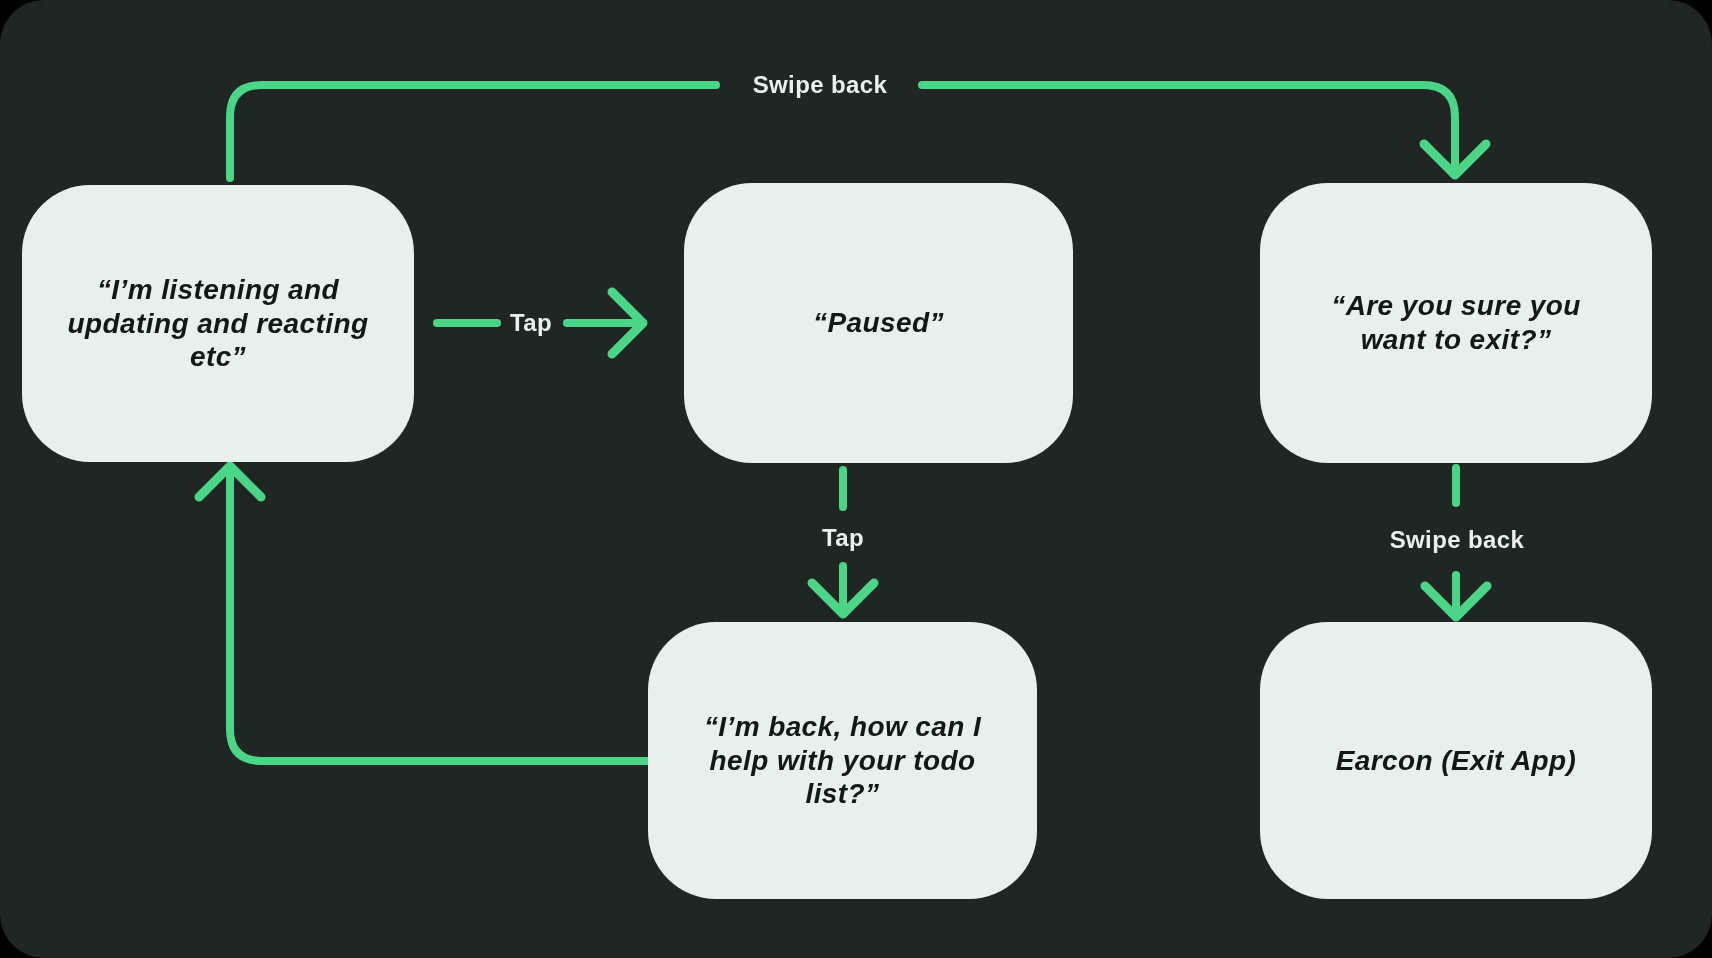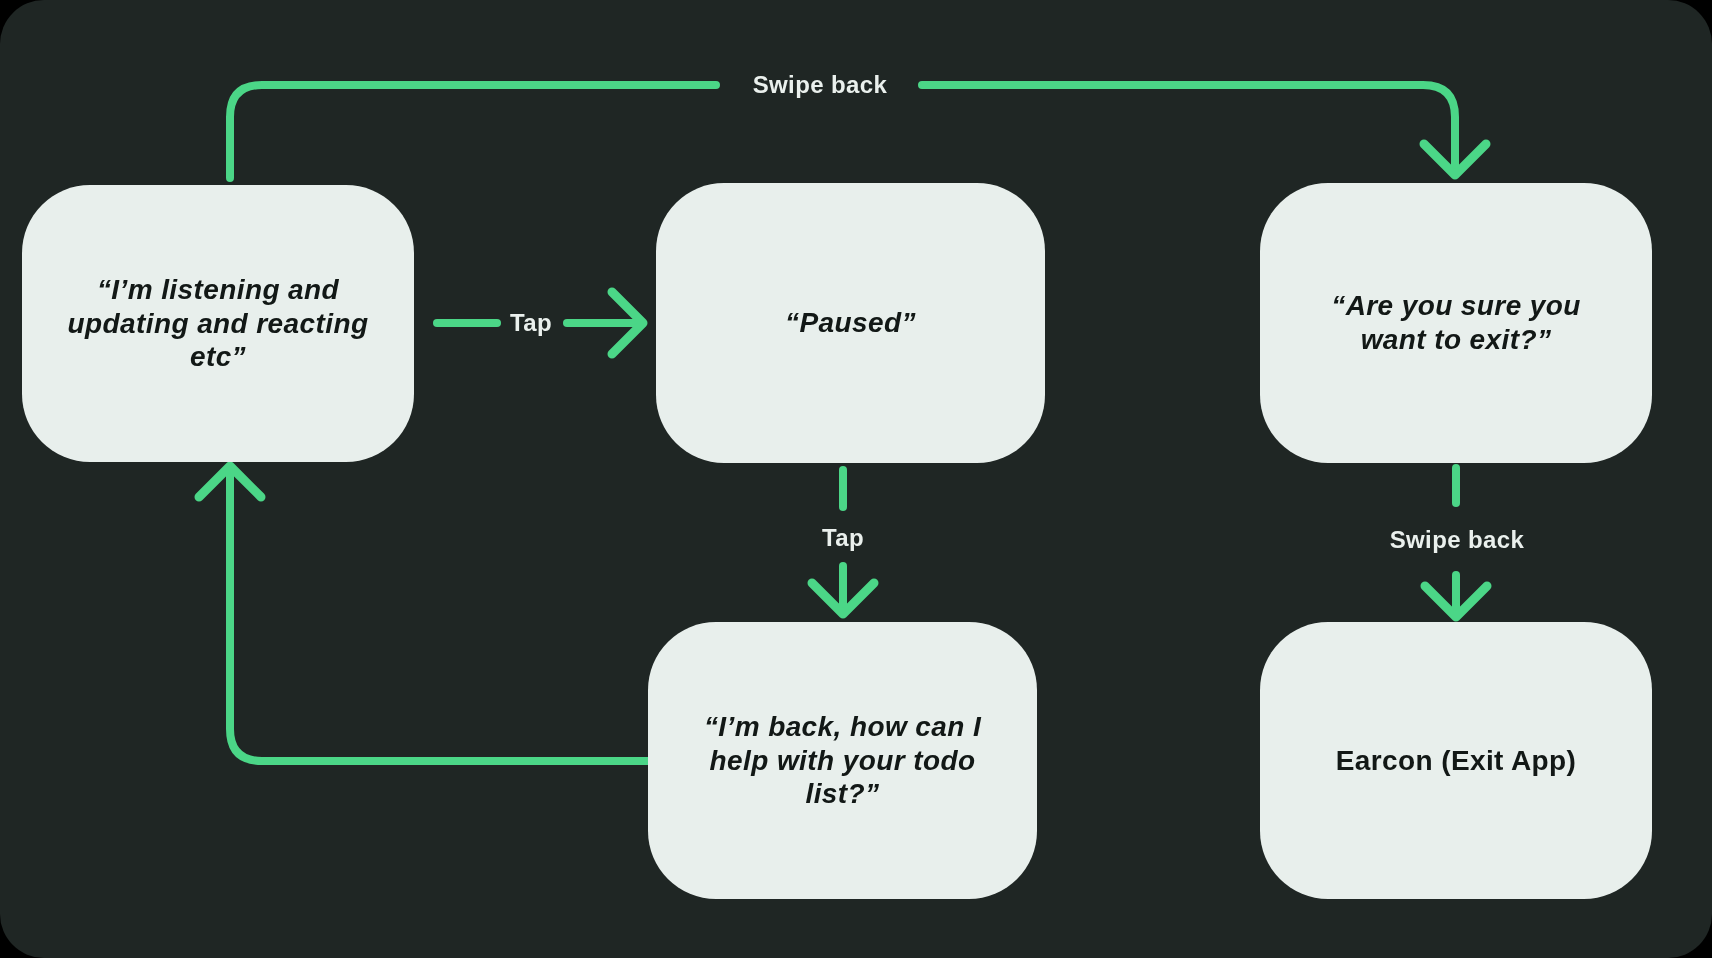--- a/index.html
+++ b/index.html
@@ -51,20 +51,21 @@
     text-align: center;
     color: var(--node-text);
   }
   .node p {
     margin: 0;
     padding: 0 28px;
     font-size: 28px;
     font-weight: 700;
     line-height: 1.2;
     letter-spacing: 0.4px;
+    font-style: italic;
   }
   .node.quote p {
     font-style: italic;
   }
   .edge-label {
     position: absolute;
     transform: translate(-50%, -50%);
     color: var(--label-text);
     font-size: 24px;
     font-weight: 700;
@@ -96,21 +97,21 @@
     <path class="head" d="M 1425 586 L 1456 617 L 1487 586"></path>
 
     <path d="M 648 761 L 262 761 Q 230 761 230 729 L 230 473"></path>
     <path class="head" d="M 199 497 L 230 466 L 261 497"></path>
   </svg>
 
   <div class="node quote" style="left:22px; top:185px; width:392px; height:277px;">
     <p style="max-width:386px;">“I’m listening and updating and reacting etc”</p>
   </div>
 
-  <div class="node quote" style="left:656px; top:183px; width:389px; height:280px;">
+  <div class="node quote" style="left:684px; top:183px; width:389px; height:280px;">
     <p>“Paused”</p>
   </div>
 
   <div class="node quote" style="left:1260px; top:183px; width:392px; height:280px;">
     <p style="max-width:356px;">“Are you sure you want to exit?”</p>
   </div>
 
   <div class="node quote" style="left:648px; top:622px; width:389px; height:277px;">
     <p style="max-width:386px;">“I’m back, how can I help with your todo list?”</p>
   </div>

